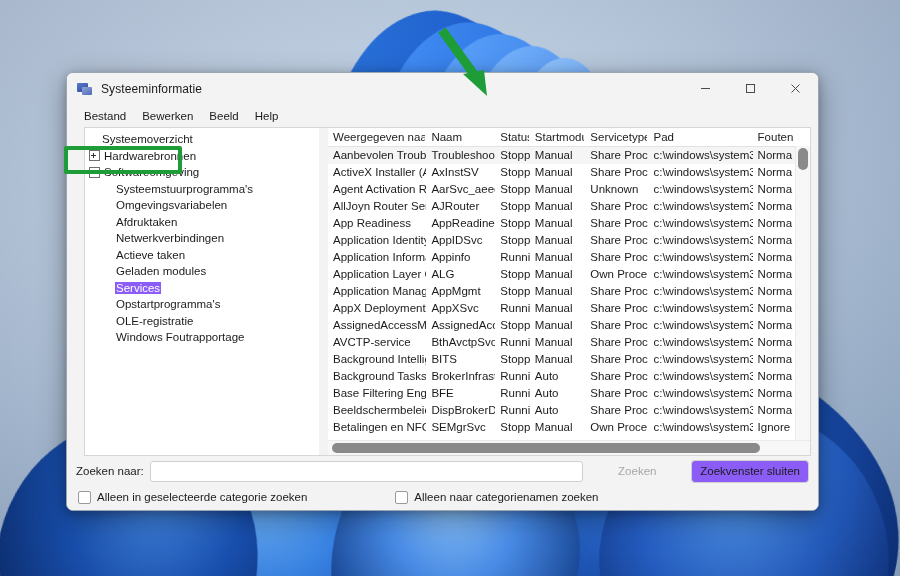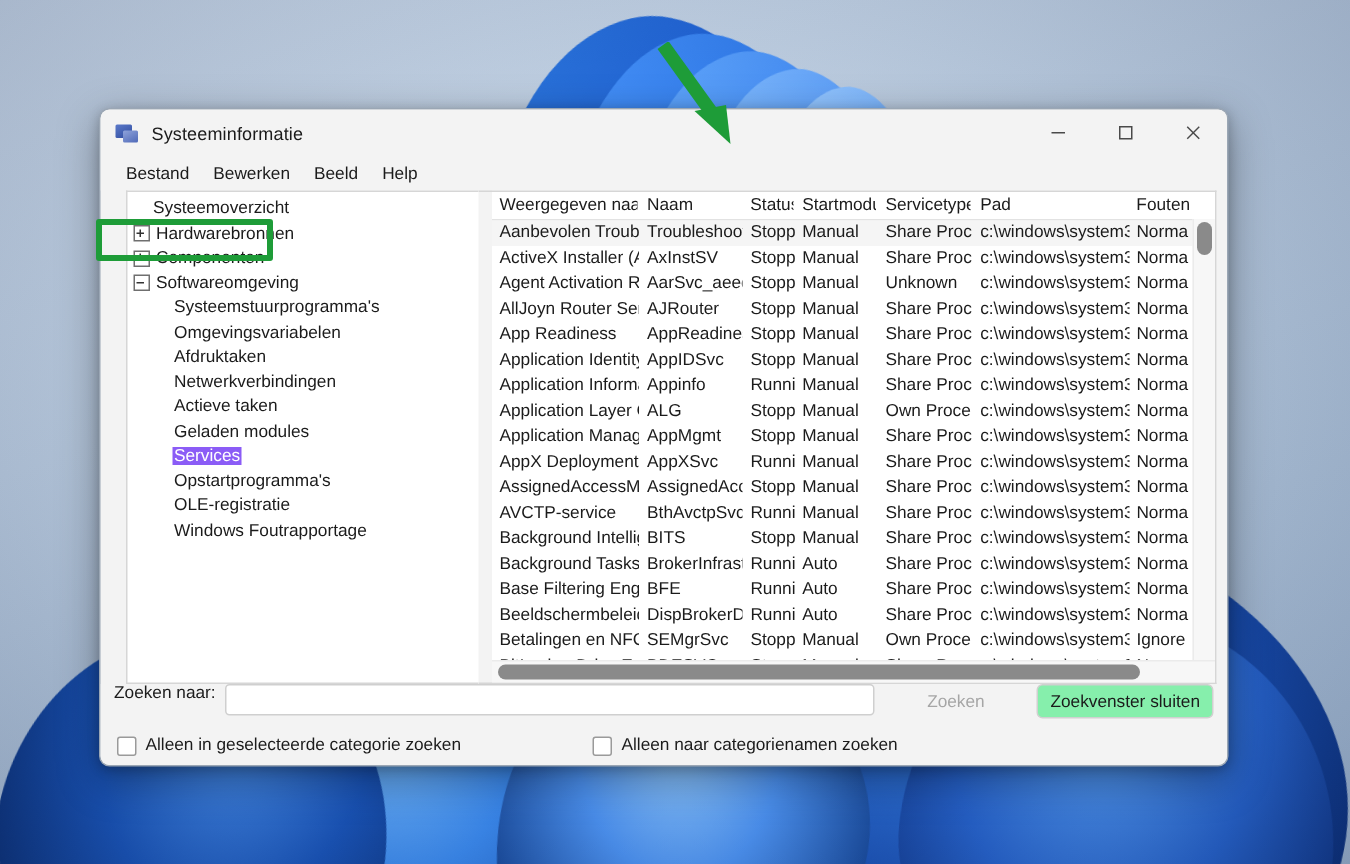--- a/index.html
+++ b/index.html
@@ -333,20 +333,21 @@
   
   .searchbar {
     flex: none;
     height: 54px;
     background: #f3f3f3;
     padding: 0 9px;
     box-sizing: border-box;
   }
   .row1 {
     display: flex;
+    align-items: center;
     height: 30px;
     gap: 0;
   }
   .lbl-zoeken {
     font-size: 11.5px;
     color: #1b1b1b;
     width: 74px;
     flex: none;
   }
   .searchinput {
@@ -360,21 +361,21 @@
     padding: 0 5px;
     color: #1b1b1b;
     outline: none;
     font-family: "Liberation Sans", sans-serif;
     min-width: 0;
   }
   .btn {
     height: 23px;
     min-width: 88px;
     margin-left: 10px;
-    background: #86efac;
+    background: #8b5cf6;
     border: 1px solid #d0d0d0;
     border-radius: 4px;
     font-size: 11.5px;
     color: #1b1b1b;
     font-family: "Liberation Sans", sans-serif;
     cursor: default;
     flex: none;
     padding: 0 8px;
   }
   .btn.disabled {
@@ -489,24 +490,20 @@
         <div class="tree" id="tree-host">
             <div class="tnode lvl0">
               <span class="spacer"></span>
               <span class="lbl">Systeemoverzicht</span>
             </div>
             <div class="tnode lvl0">
               <span class="expander plus"></span>
               <span class="lbl">Hardwarebronnen</span>
             </div>
             <div class="tnode lvl0">
-              <span class="expander plus"></span>
-              <span class="lbl">Componenten</span>
-            </div>
-            <div class="tnode lvl0">
               <span class="expander"></span>
               <span class="lbl">Softwareomgeving</span>
             </div>
             <div class="tnode lvl1">
               <span class="spacer"></span>
               <span class="lbl">Systeemstuurprogramma's</span>
             </div>
             <div class="tnode lvl1">
               <span class="spacer"></span>
               <span class="lbl">Omgevingsvariabelen</span>

